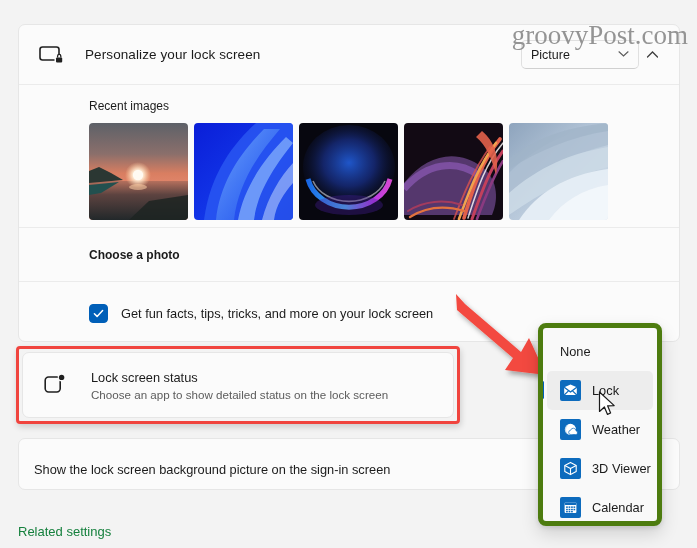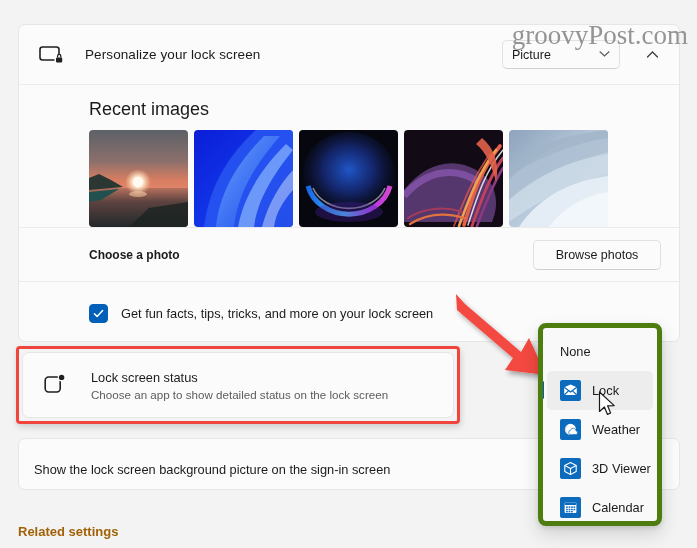--- a/index.html
+++ b/index.html
@@ -63,21 +63,21 @@
   #header-title {
     font-size: 13.5px;
     color: #1b1b1b;
     margin-left: 18px;
     letter-spacing: .1px;
   }
   #header-right {
     margin-left: auto;
     display: flex;
     align-items: center;
-    gap: 19px;
+    gap: 0;
     justify-content: flex-end;
   }
   #picture-combo {
     width: 118px;
     height: 29px;
     background: #fbfbfb;
     border: 1px solid #e0e0e0;
     border-bottom-color: #d0d0d0;
     border-radius: 5px;
     display: flex;
@@ -97,21 +97,21 @@
     display: flex; align-items: center; justify-content: center;
     color: #444; font-size: 11px;
   }
 
   
   #recent-row {
     height: 142px;
     padding: 14px 0 0 70px;
   }
   #recent-images-label {
-    font-size: 18px;
+    font-size: 12px;
     color: #1b1b1b;
     margin-bottom: 10px;
   }
   #thumb-strip {
     display: flex;
     gap: 6px;
   }
   .thumb {
     width: 99px;
     height: 97px;
@@ -209,22 +209,22 @@
     padding-left: 15px;
   }
   #signin-label { font-size: 12.8px; color: #1b1b1b; margin-top: 11px; }
 
   
   #related-settings {
     position: absolute;
     left: 18px;
     top: 524px;
     font-size: 13px;
-    font-weight: bold;
-    color: #a16207;
+    font-weight: normal;
+    color: #15803d;
   }
 
   
   #app-dropdown {
     position: absolute;
     left: 538px;
     top: 323px;
     width: 124px;
     height: 203px;
     background: #f9f9f9;
@@ -455,21 +455,20 @@
           </svg>
         </div>
 
       </div>
     </div>
 
     <div class="divider"></div>
 
     <div id="choose-row" class="card-row">
       <div id="choose-photo-label">Choose a photo</div>
-      <div id="browse-photos-button">Browse photos</div>
     </div>
 
     <div class="divider"></div>
 
     <div id="funfacts-row" class="card-row">
       <div id="funfacts-checkbox">
         <svg width="13" height="13" viewBox="0 0 13 13">
           <path d="M2.4 6.8 L5.1 9.4 L10.6 3.6" fill="none" stroke="#ffffff" stroke-width="1.5" stroke-linecap="round" stroke-linejoin="round"></path>
         </svg>
       </div>

